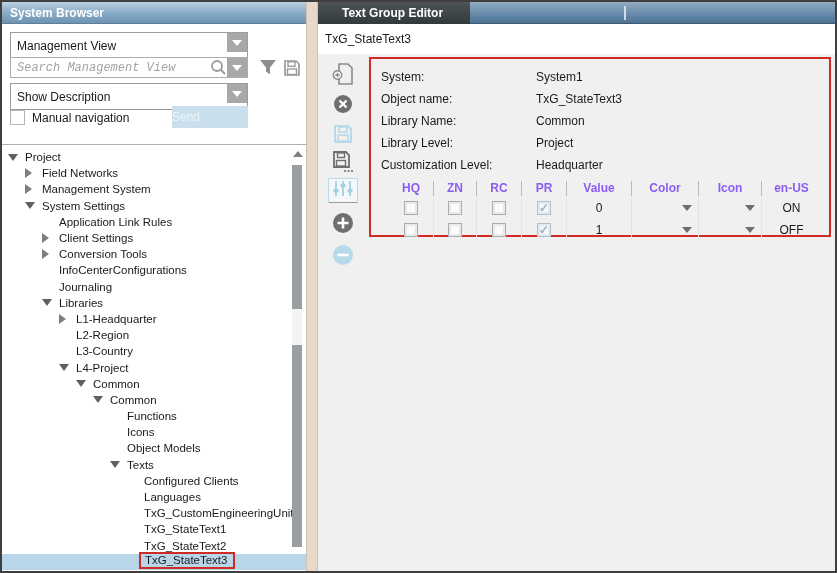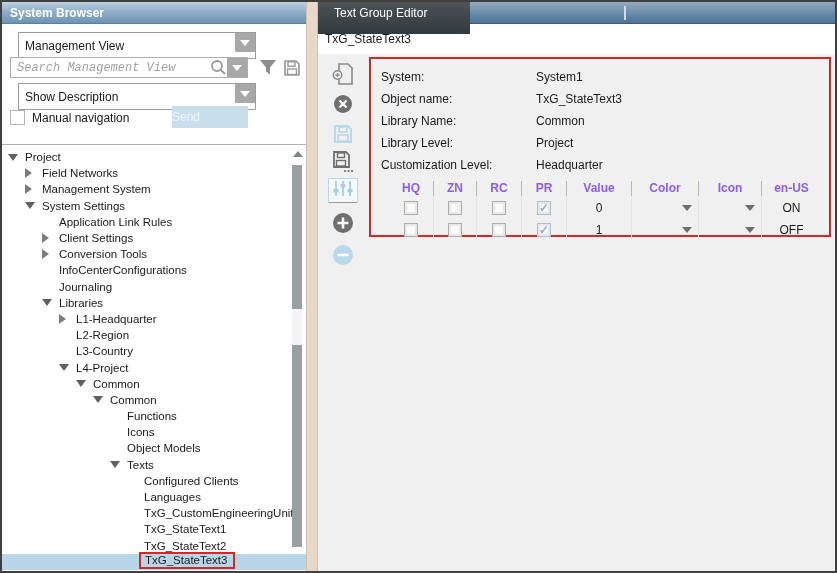--- a/index.html
+++ b/index.html
@@ -3,21 +3,21 @@
 <meta charset="utf-8">
 <style>
   * { margin:0; padding:0; box-sizing:border-box; }
   body { font-family:"Liberation Sans", sans-serif; background:#888; }
   .window { position:relative; width:837px; height:573px; border:2px solid #3f3f3f; background:#fff; overflow:hidden; }
 
   
   .left-panel { position:absolute; left:0; top:0; width:304px; height:569px; background:#fff; }
   .panel-title { height:22px; background:linear-gradient(#bdd1e1, #8fafc9 45%, #6d94b3); border-bottom:1px solid #5d7f9c; color:#fff; font-size:12px; font-weight:bold; line-height:22px; padding-left:8px; }
   .ctl { position:absolute; background:#fff; border:1px solid #9c9c9c; font-size:12px; color:#1a1a1a; display:flex; align-items:center; }
-  .dropdown { left:8px; width:238px; height:27px; padding-left:6px;margin-left:8px; }
+  .dropdown { left:8px; width:238px; height:27px; padding-left:6px; }
   .dd-btn { position:absolute; right:0; top:0; width:20px; height:19px; background:#a8a8a8; display:flex; align-items:center; justify-content:center; }
   .dd-btn .tri { width:0; height:0; border-left:5px solid transparent; border-right:5px solid transparent; border-top:6px solid #fff; }
   .search-wrap { position:absolute; left:8px; top:55px; width:238px; height:21px; border:1px solid #adadad; background:#fff; display:flex; align-items:center; }
   .search-wrap input { border:0; outline:0; flex:1; height:17px; font-size:12px; font-style:italic; color:#a21caf; padding-left:6px; font-family:Liberation Mono, monospace; }
   .search-wrap input::placeholder { color:#a3a3a3; font-style:italic; }
   .side-icon { position:absolute; top:57px; }
   .chk { position:absolute; left:8px; top:108px; width:15px; height:15px; border:1px solid #b3b3b3; background:#fff; }
   .chk-label { position:absolute; left:30px; top:109px; font-size:12px; color:#1a1a1a; }
   .send-btn { position:absolute; left:170px; top:104px; width:76px; height:22px; background:#cadfec; color:#edf5fa; font-size:12px; line-height:22px; }
   .ctl-sep { position:absolute; left:0; top:142px; width:304px; height:1px; background:#b0b0b0; }
@@ -37,21 +37,21 @@
   .vscroll .up { position:absolute; top:2px; left:1px; width:0; height:0; border-left:5px solid transparent; border-right:5px solid transparent; border-bottom:6px solid #7c8284; }
   .vscroll .track { position:absolute; top:16px; left:0; width:10px; height:382px; background:#9aa0a2; }
   .vscroll .thumb { position:absolute; top:160px; left:0; width:10px; height:36px; background:#f4f4f4; }
 
   
   .splitter { position:absolute; left:304px; top:0; width:12px; height:569px; background:#e7d8c9; border-left:1px solid #cfc0b0; border-right:1px solid #cfc0b0; }
 
   
   .right-panel { position:absolute; left:316px; top:0; width:517px; height:569px; background:#f0f0f0; }
   .tab-bar { position:relative; height:22px; background:linear-gradient(#92abc0, #5d83a4 70%, #4d7396); border-bottom:1px solid #3f586e; display:flex; }
-  .tab { height:32px; font-size:12px; font-weight:normal; line-height:22px; padding:0 16px; width:152px; }
+  .tab { height:22px; font-size:12px; font-weight:bold; line-height:22px; padding:0 24px; width:152px; }
   .tab.active { background:linear-gradient(#4d5458, #32393d); color:#fff; }
   .tab.inactive { color:#14314e; }
   .tab-divider { position:absolute; left:306px; top:4px; width:2px; height:14px; background:#cfdbe5; }
   .breadcrumb-strip { height:30px; background:#fff; font-size:12px; color:#1a1a1a; display:flex; align-items:center; padding-left:7px; }
   .content { position:relative; height:450px; background:#f0f0f0; }
 
   
   .vtool { position:absolute; left:0; top:0; width:50px; }
   .vt-icon { position:absolute; left:50%; transform:translateX(-50%); }
   .vt-sep { position:absolute; left:11px; top:148px; width:28px; height:1px; background:#9a9a9a; }

